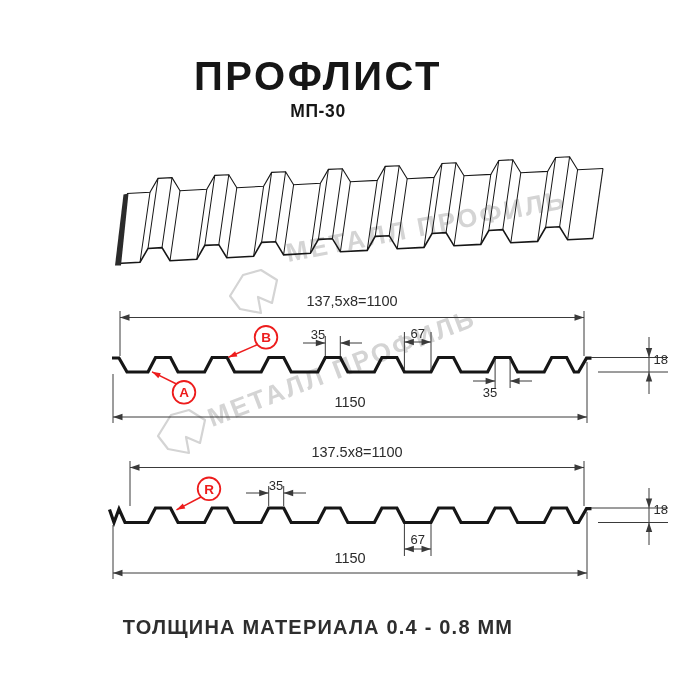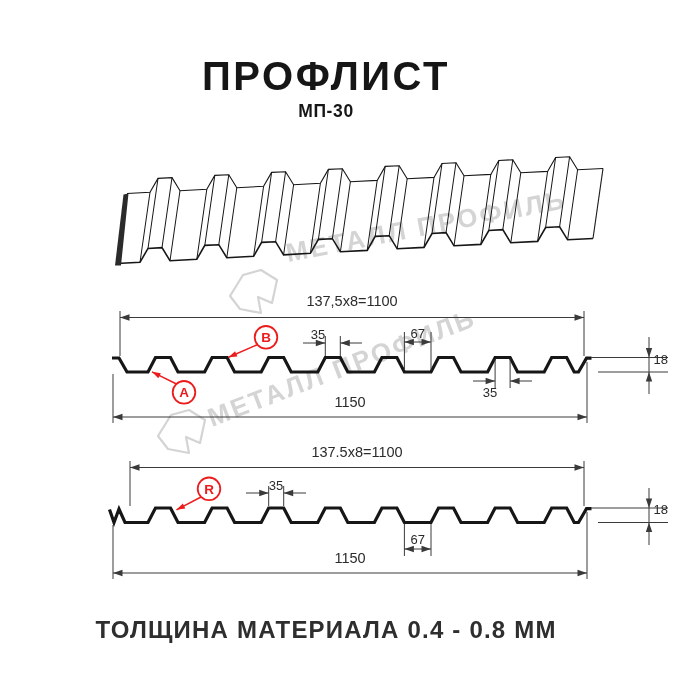--- a/index.html
+++ b/index.html
@@ -1,21 +1,21 @@
 <!DOCTYPE html>
 <html style="--ink: #161616; --red: #ed1c1c; --wm: #d4d4d4;"><head>
 <meta charset="utf-8">
 <style>
   html,body{margin:0;padding:0;}
   body{width:700px;height:700px;background:#fff;position:relative;overflow:hidden;
        font-family:"Liberation Sans",sans-serif;}
-  .abs{position:absolute;left:8px;width:636px;text-align:center;}
+  .abs{position:absolute;left:0;width:636px;text-align:center;}
   #title{top:54px;font-size:40px;font-weight:bold;letter-spacing:2.5px;color:var(--ink);}
   #subtitle{top:101px;font-size:17.5px;font-weight:bold;letter-spacing:.6px;color:var(--ink);}
-  #caption{top:616px;font-size:24px;font-weight:bold;letter-spacing:1.2px;color:#2e2e2e;}
+  #caption{top:616px;font-size:20px;font-weight:bold;letter-spacing:1.2px;color:#2e2e2e;}
   #drawing{position:absolute;left:0;top:0;}
   svg{font-family:"Liberation Sans",sans-serif;}
   .dim{fill:#2b2b2b;font-size:13px;}
   .dimlg{fill:#2b2b2b;font-size:14.5px;}
   .lbl{fill:var(--red);font-size:13.5px;font-weight:bold;}
   .lblc{fill:none;stroke:var(--red);stroke-width:1.8px;}
   .wm{fill:var(--wm);font-size:26px;font-weight:bold;letter-spacing:2.5px;}
   .wmlogo{fill:none;stroke:var(--wm);stroke-width:2.2px;stroke-linejoin:round;}
   .profile{fill:none;stroke:var(--ink);stroke-width:3.2px;stroke-linejoin:miter;}
 </style>

